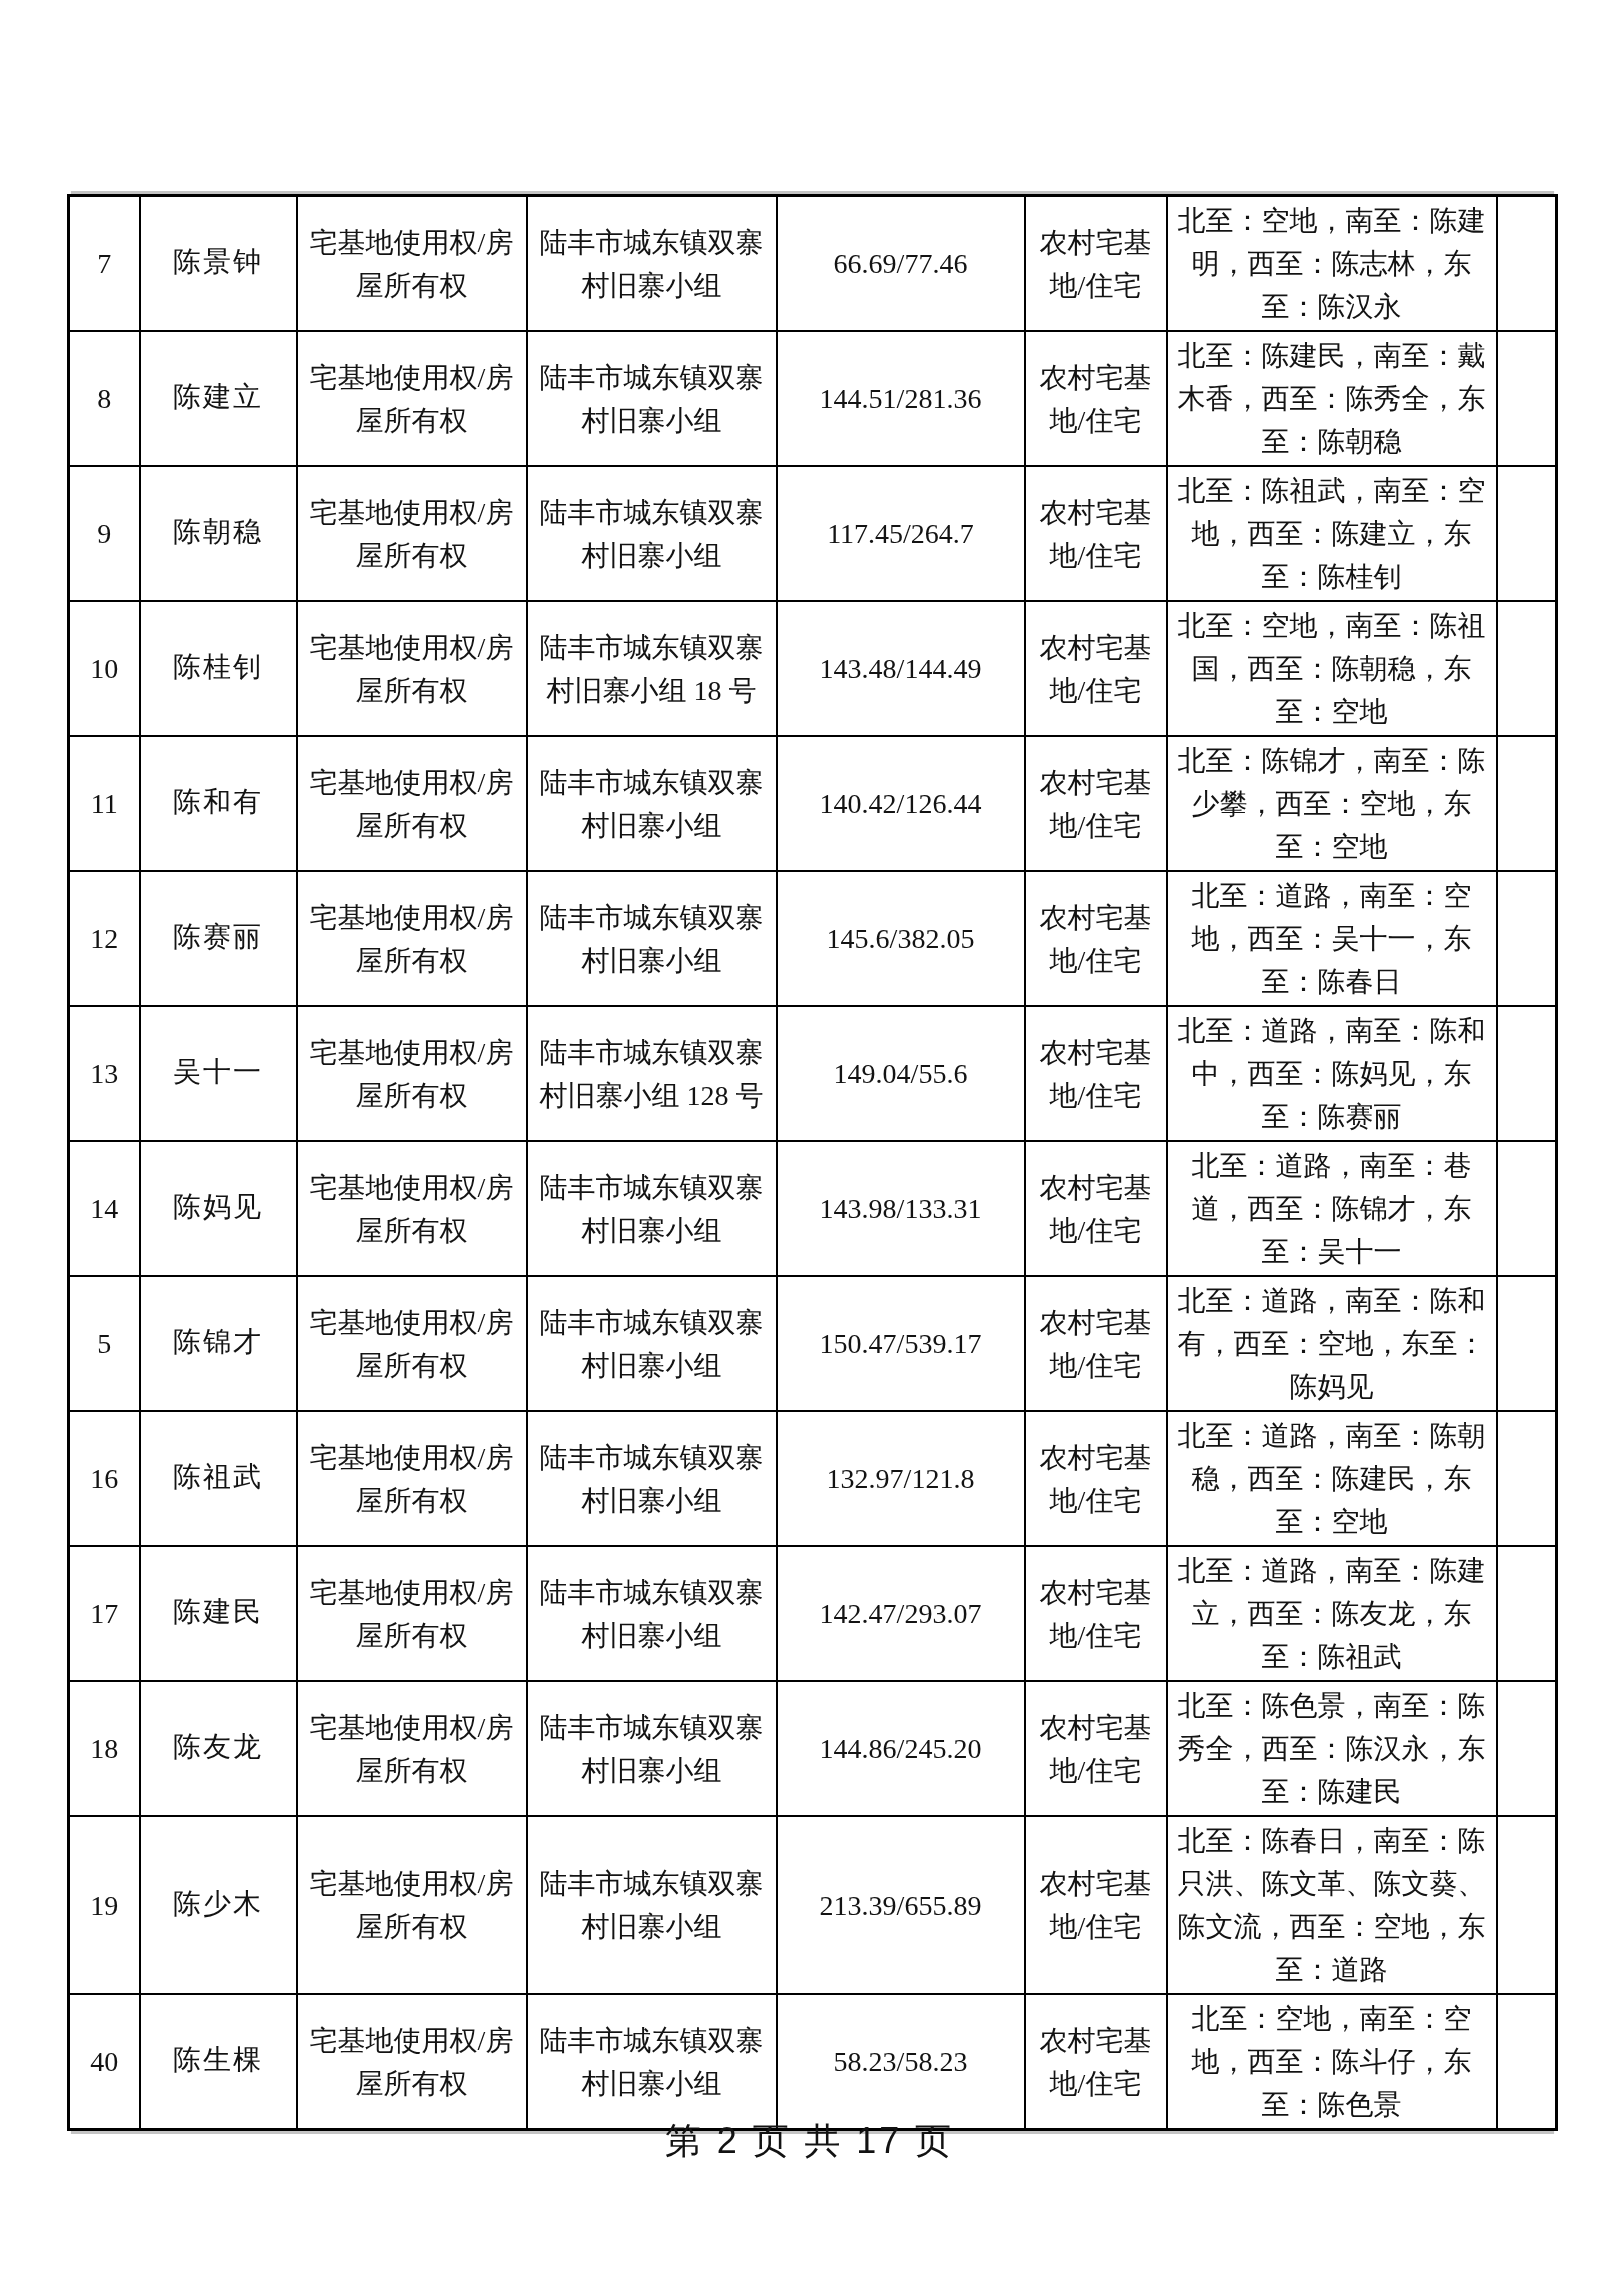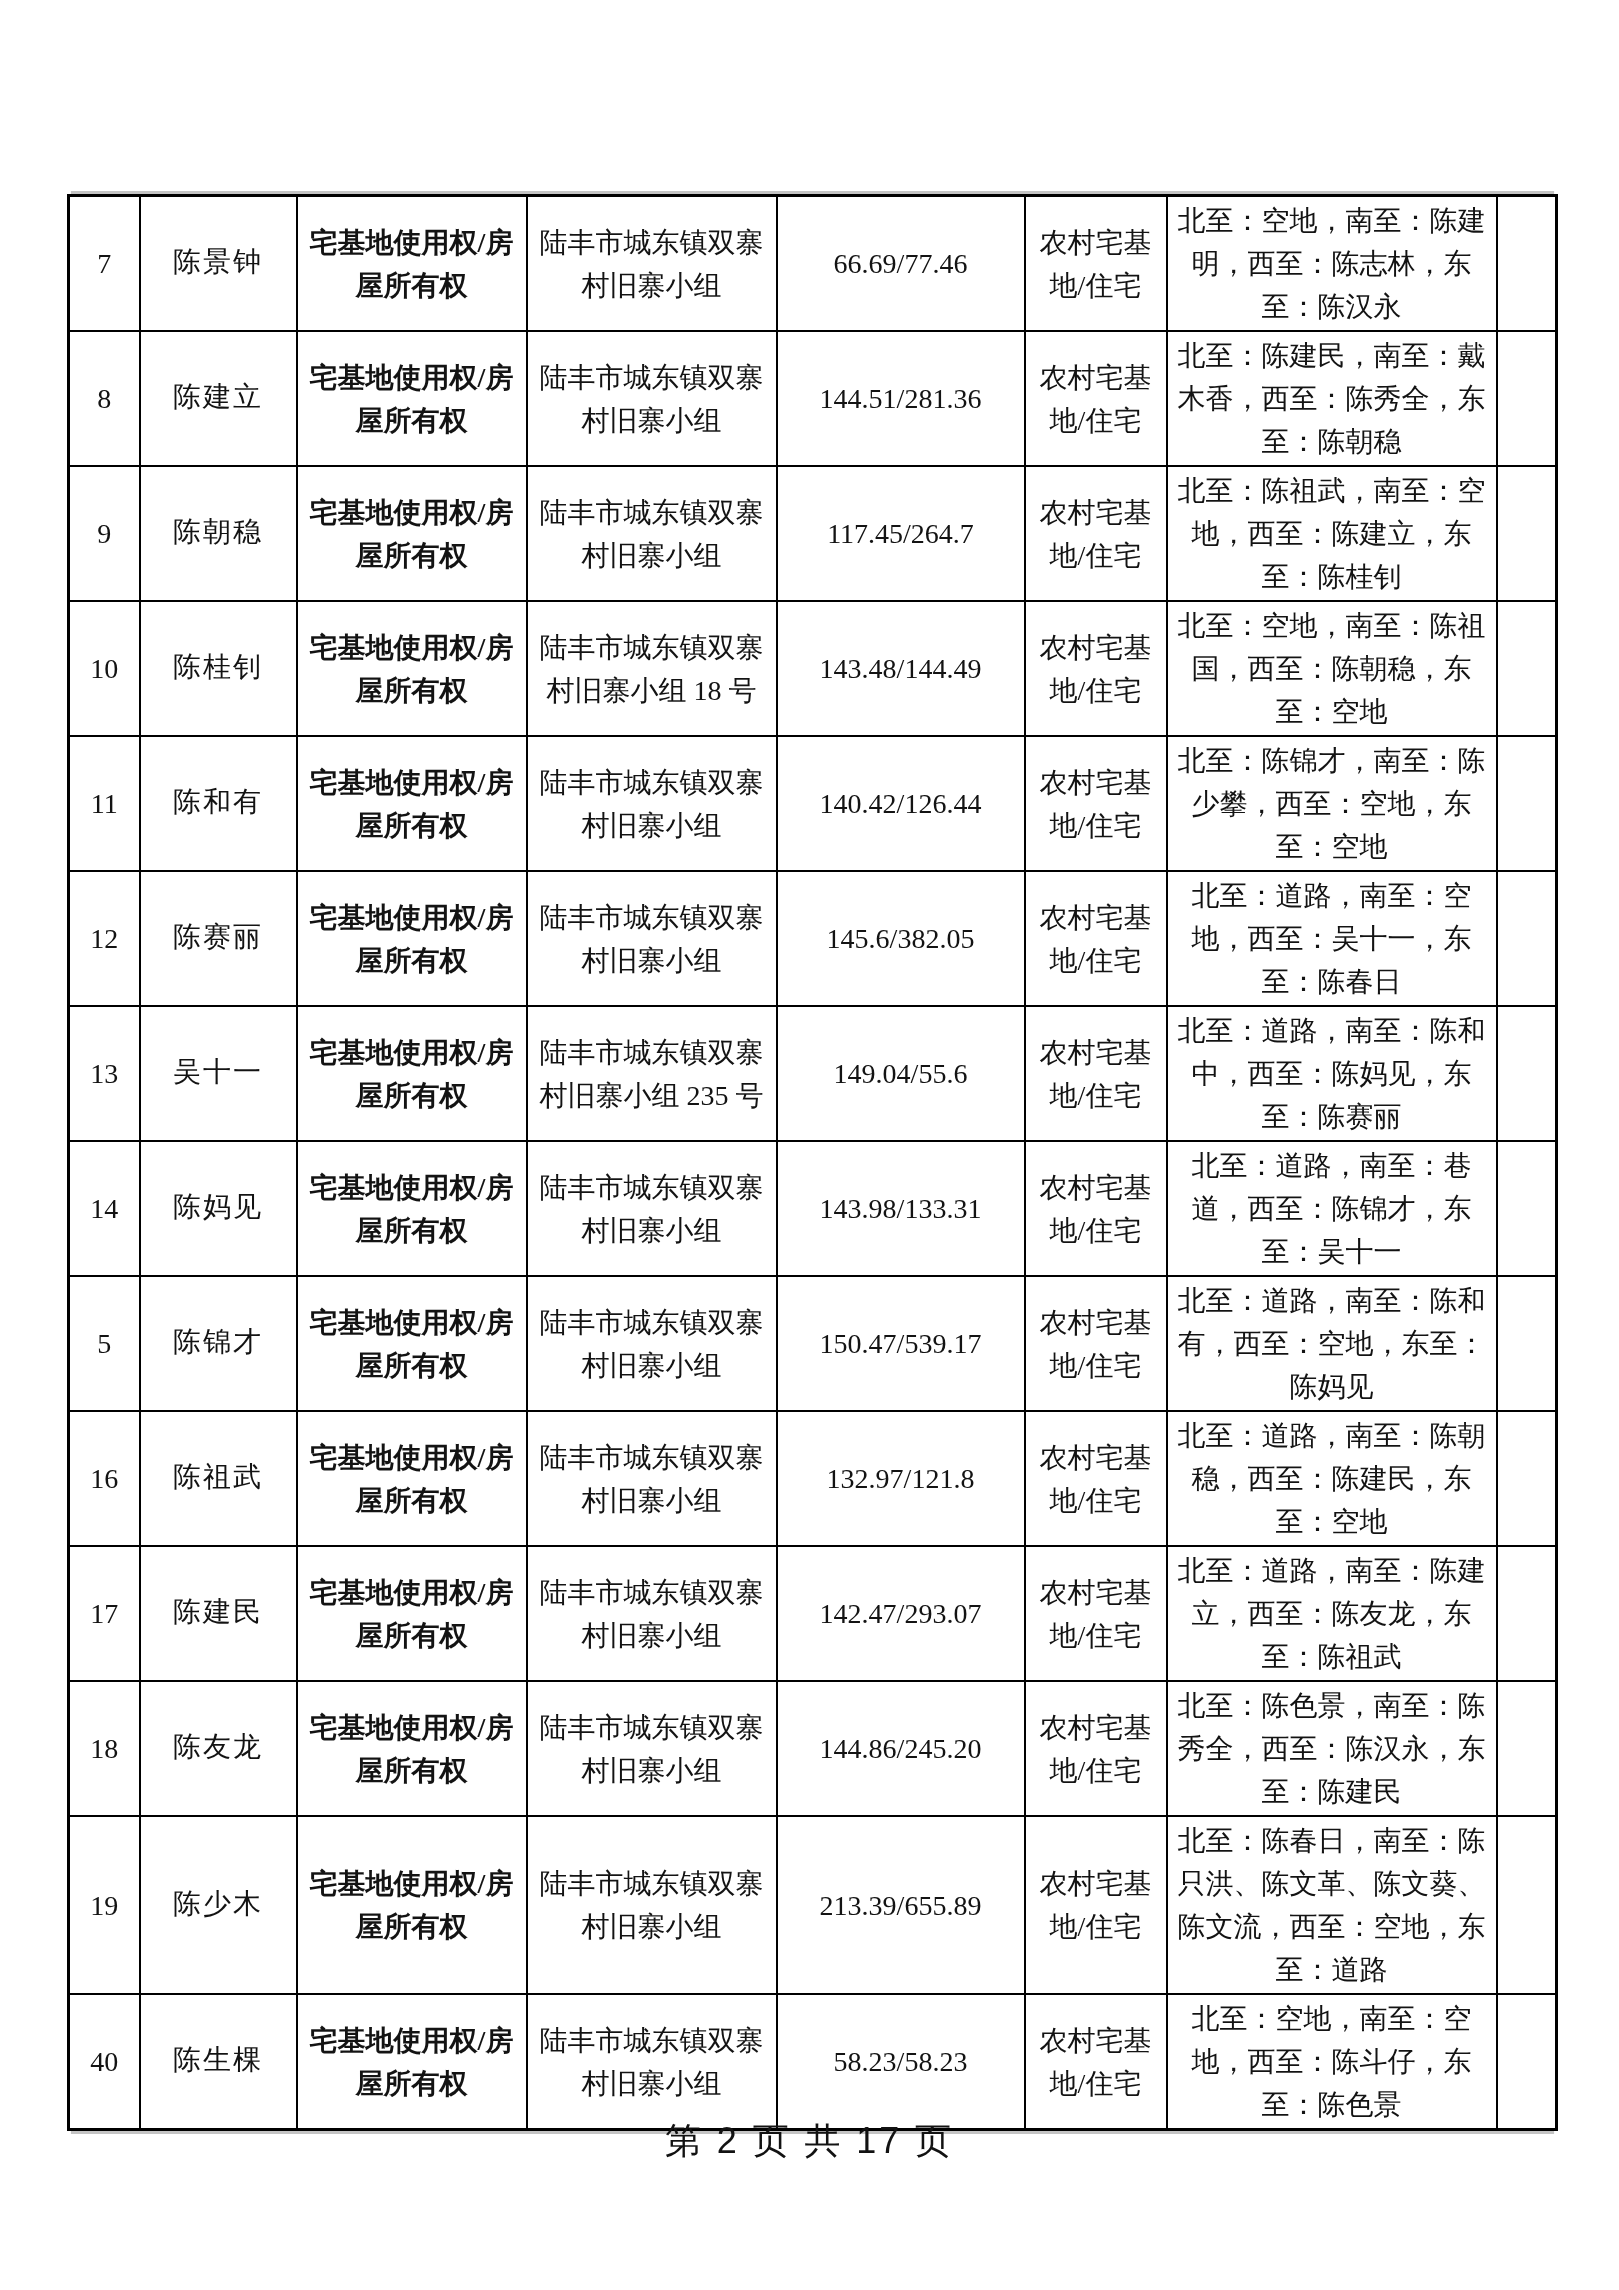--- a/index.html
+++ b/index.html
@@ -40,21 +40,21 @@
     font-size: 28px;
     line-height: 43px;
     vertical-align: middle;
     text-align: center;
     color: #131313;
     word-break: break-word;
     overflow-wrap: break-word;
   }
   td.col-index      { padding: 2px 3.9px; }
   td.col-name       { letter-spacing: 2px; font-family: Liberation Mono, monospace; }
-  td.col-right_type { padding: 2px 9.8px; font-weight: bold; }
+  td.col-right_type { padding: 2px 9.8px; }
   td.col-location   { padding: 2px 11.8px; }
   td.col-area       { padding: 2px 3.9px; }
   td.col-usage      { padding: 2px 7.8px; margin-left: 28px; }
   td.col-boundaries {
     text-align: justify;
     text-align-last: center;
     padding: 2px 7.8px;
   }
   td.col-remark     { padding: 0; }
   .footer {
@@ -143,21 +143,21 @@
           <td class="cell col-location">陆丰市城东镇双寨村旧寨小组</td>
           <td class="cell col-area">145.6/382.05</td>
           <td class="cell col-usage">农村宅基地/住宅</td>
           <td class="cell col-boundaries">北至：道路，南至：空地，西至：吴十一，东至：陈春日</td>
           <td class="cell col-remark"></td>
         </tr>
         <tr>
           <td class="cell col-index">13</td>
           <td class="cell col-name">吴十一</td>
           <td class="cell col-right_type">宅基地使用权/房屋所有权</td>
-          <td class="cell col-location">陆丰市城东镇双寨村旧寨小组 235 号</td>
+          <td class="cell col-location">陆丰市城东镇双寨村旧寨小组 128 号</td>
           <td class="cell col-area">149.04/55.6</td>
           <td class="cell col-usage">农村宅基地/住宅</td>
           <td class="cell col-boundaries">北至：道路，南至：陈和中，西至：陈妈见，东至：陈赛丽</td>
           <td class="cell col-remark"></td>
         </tr>
         <tr>
           <td class="cell col-index">14</td>
           <td class="cell col-name">陈妈见</td>
           <td class="cell col-right_type">宅基地使用权/房屋所有权</td>
           <td class="cell col-location">陆丰市城东镇双寨村旧寨小组</td>

